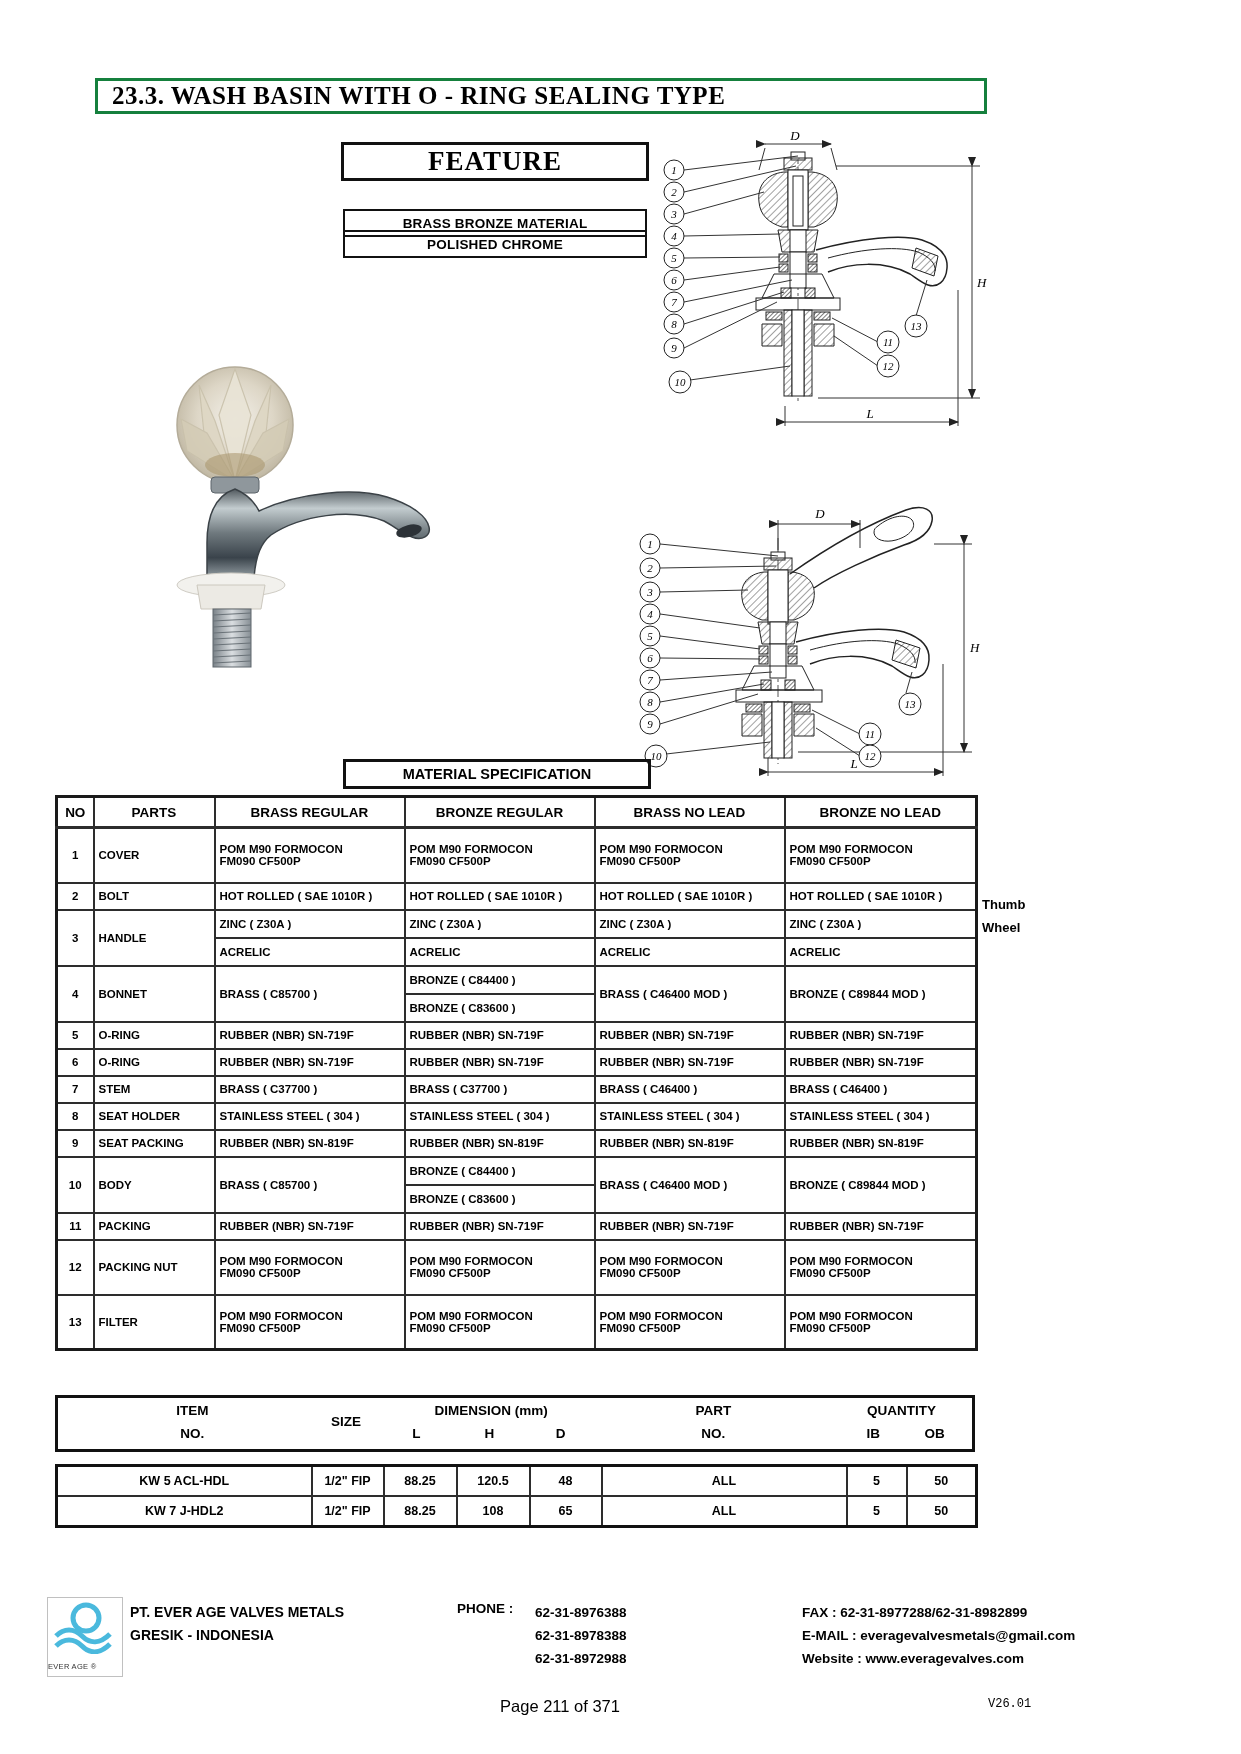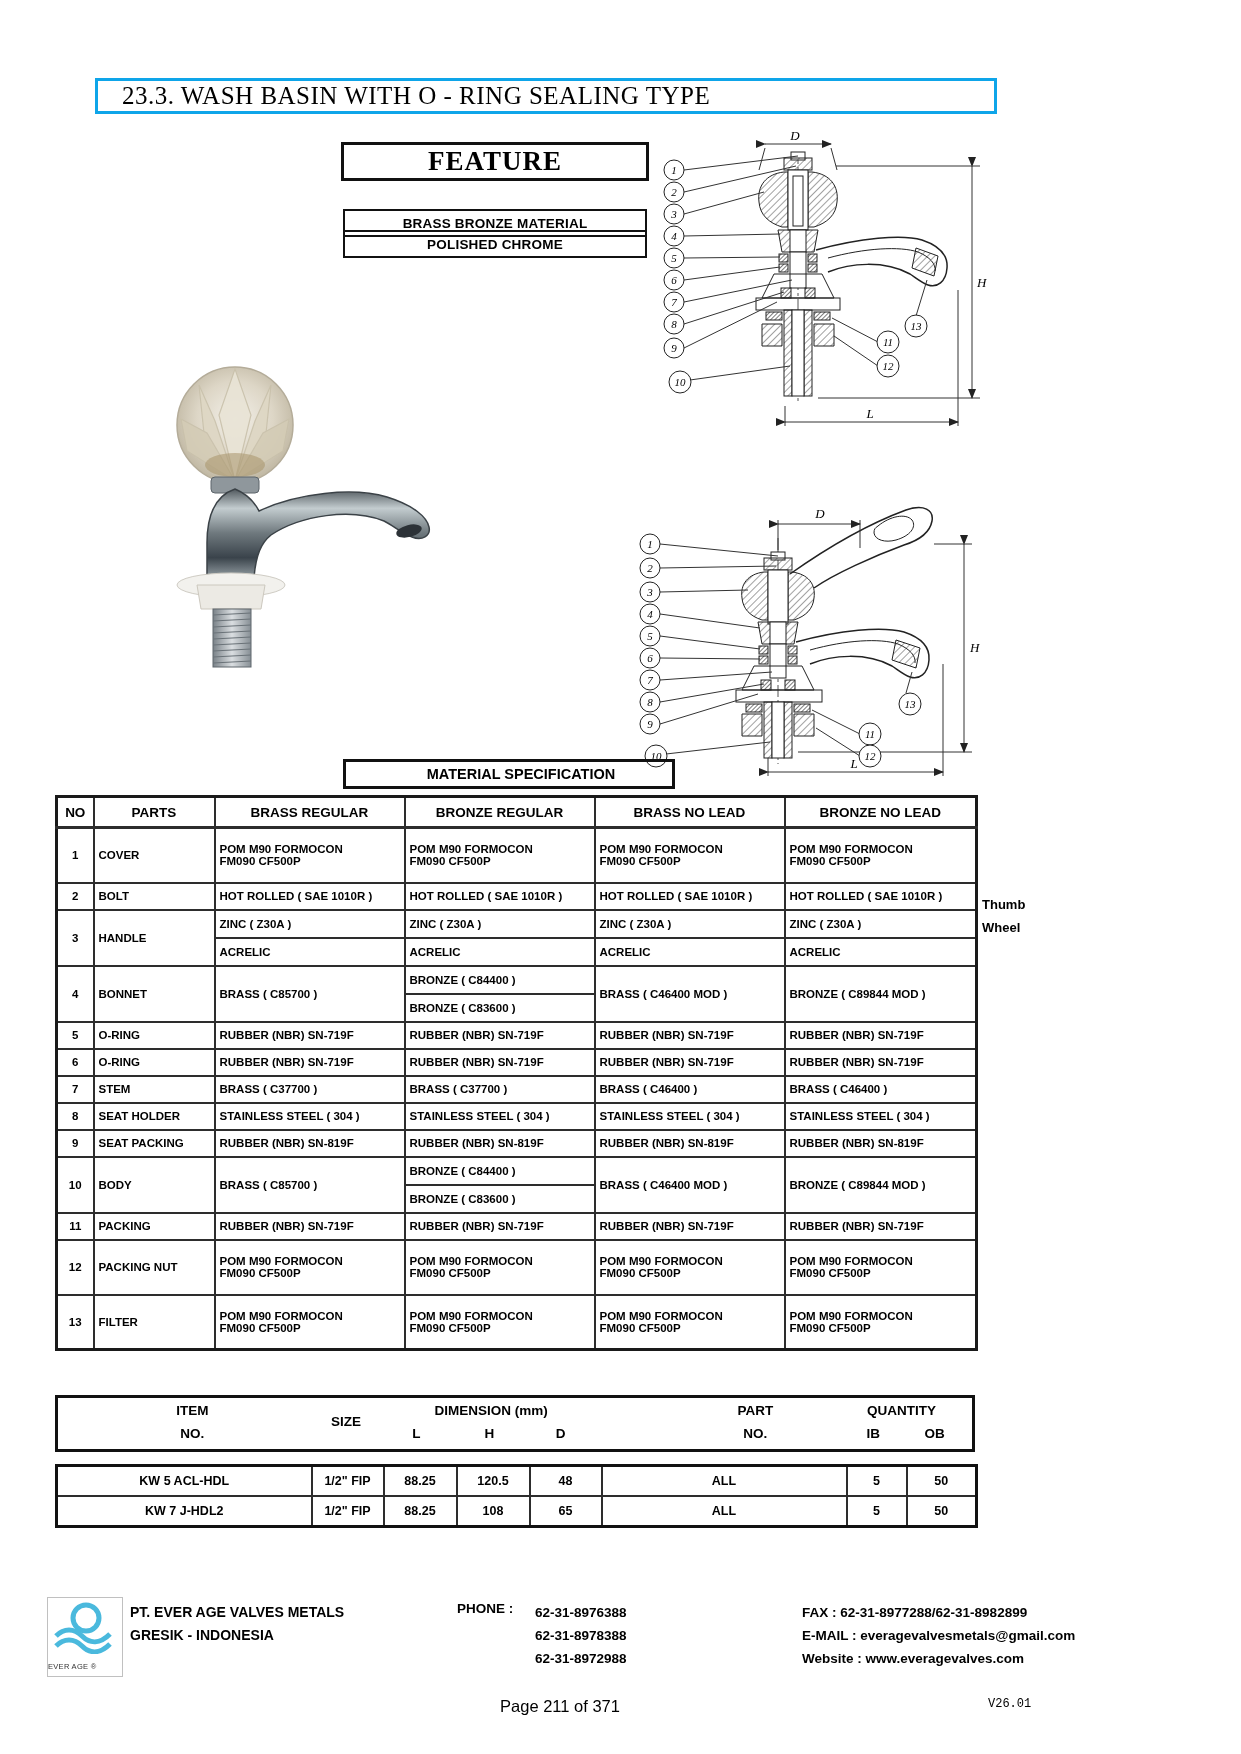--- a/index.html
+++ b/index.html
@@ -1,35 +1,35 @@
 <!DOCTYPE html>
 <html><head>
 <meta charset="utf-8">
 <style>
   html,body{margin:0;padding:0;background:#888;}
   .page{position:relative;width:1241px;height:1754px;background:#ffffff;margin:0 auto;
         font-family:"Liberation Sans",sans-serif;color:#000;overflow:hidden;}
   .abs{position:absolute;}
 
   
-  .title-box{left:95px;top:78px;width:872px;height:30px;border:3px solid #0ea5e9;
-             display:flex;align-items:center;padding-left:24px;
-             font-family:"Liberation Serif",serif;font-weight:normal;font-size:25px;letter-spacing:.5px;}
+  .title-box{left:95px;top:78px;width:872px;height:30px;border:3px solid #15803d;
+             display:flex;align-items:center;padding-left:14px;
+             font-family:"Liberation Serif",serif;font-weight:bold;font-size:25px;letter-spacing:.5px;}
 
   
   .feature-box{left:341px;top:142px;width:302px;height:33px;border:3px solid #111;
                display:flex;align-items:center;justify-content:center;
                font-family:"Liberation Serif",serif;font-weight:bold;font-size:27px;letter-spacing:1px;}
   .small-box{left:343px;width:300px;height:24px;border:2px solid #111;
              display:flex;align-items:center;justify-content:center;
              font-weight:bold;font-size:13.5px;letter-spacing:.2px;}
   .mat-box{top:193px;margin-top:16px;}
   .chrome-box{top:230px;}
   .spec-title-box{left:343px;top:759px;width:302px;height:24px;border:3px solid #111;
-             display:flex;align-items:center;justify-content:center;font-weight:bold;font-size:14.5px;padding-left:24px;}
+             display:flex;align-items:center;justify-content:center;font-weight:bold;font-size:14.5px;}
 
   
   .spec-table{left:55px;top:795px;width:920px;border-collapse:collapse;table-layout:fixed;}
   .spec-table th,.spec-table td{border:2px solid #2d2d2d;}
   .spec-table th{height:26px;font-size:13.5px;font-weight:bold;border-bottom:3px solid #2d2d2d;}
   .spec-table{border:3px solid #1a1a1a;}
   .spec-table td{font-size:11.5px;font-weight:bold;padding:1px 4px;vertical-align:middle;}
   .spec-table tr.norm{height:27px;}
   .spec-table tr.tall{height:55px;}
   .spec-table td.c-no{text-align:center;padding:0;}
@@ -37,21 +37,21 @@
   .spec-table td.split .sub{height:26px;display:flex;align-items:center;padding:0 4px;}
   .spec-table td.split .sub.first{border-bottom:2px solid #2d2d2d;}
   .side-note{left:982px;top:893px;font-weight:bold;font-size:13px;line-height:23px;}
 
   
   .dim-head{left:55px;top:1395px;width:914px;height:51px;border:3px solid #111;}
   .dim-head span{position:absolute;transform:translateX(-50%);font-weight:bold;font-size:13.5px;white-space:nowrap;}
   .r1{top:5px;} .r2{top:28px;}
   .p-item{left:14.7%;} .p-size{left:31.5%;top:16px;} .p-dim{left:47.4%;}
   .p-l{left:39.2%;} .p-h{left:47.2%;} .p-d{left:55.0%;}
-  .p-part{left:71.7%;margin-left:42px;} .p-qty{left:92.3%;} .p-ib{left:89.2%;} .p-ob{left:95.9%;}
+  .p-part{left:71.7%;} .p-qty{left:92.3%;} .p-ib{left:89.2%;} .p-ob{left:95.9%;}
 
   
   .dim-table{left:55px;top:1464px;width:920px;border-collapse:collapse;table-layout:fixed;border:3px solid #111;}
   .dim-table td{border:2px solid #2d2d2d;height:26px;text-align:center;font-weight:bold;font-size:12.5px;}
 
   
   .logo-box{left:47px;top:1597px;width:74px;height:78px;border:1px solid #c0c0c0;background:#fff;}
   .logo-text{position:absolute;bottom:5px;width:100%;text-align:left;font-size:7.5px;color:#333;letter-spacing:.3px;}
   .company{left:130px;top:1601px;font-weight:bold;font-size:14px;line-height:23px;}
   .phone-label{left:457px;top:1601px;font-weight:bold;font-size:13.5px;}

